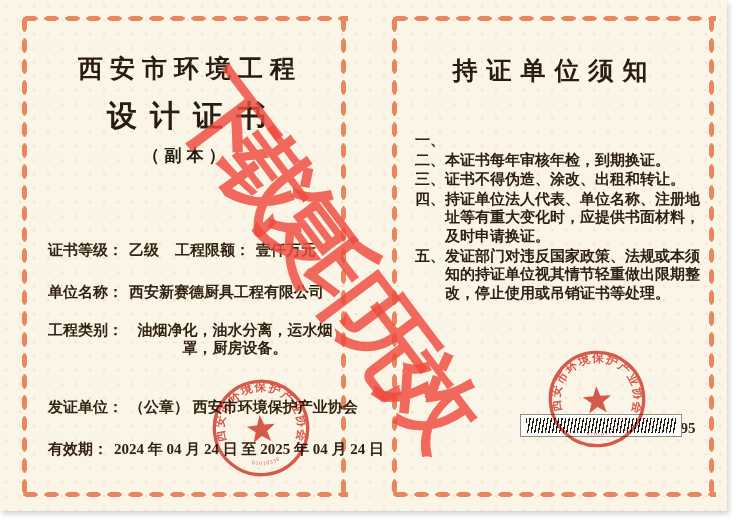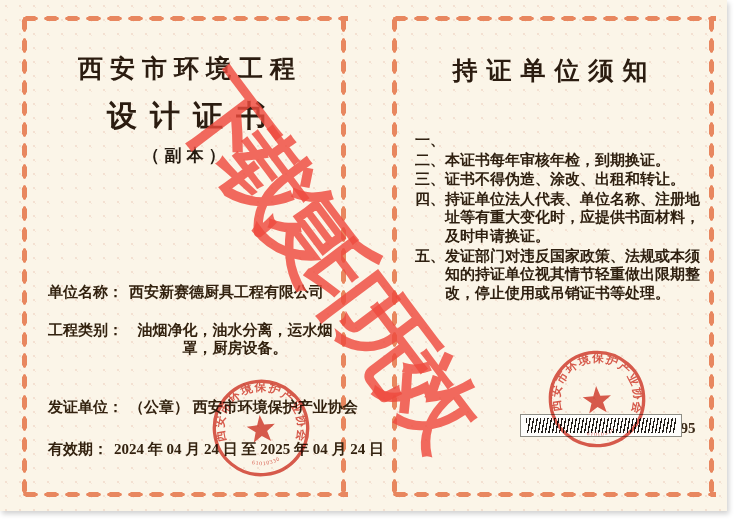--- a/index.html
+++ b/index.html
@@ -79,20 +79,27 @@
         <div class="strip h b"></div>
         <div class="strip v l"></div>
         <div class="strip v r"></div>
       </div>
 
       <div class="ctitle t1">西安市环境工程</div>
       <div class="ctitle t2">设计证书</div>
       <div class="ctitle sub">（副本）</div>
 
 
+      <div class="row" style="top:241px">
+        <span class="lbl">证书等级：</span>
+        <span class="val">乙级</span>
+        <span class="gap"></span>
+        <span class="lbl">工程限额：</span>
+        <span class="val">壹仟万元</span>
+      </div>
 
       <div class="row" style="top:283px">
         <span class="lbl">单位名称：</span>
         <span class="val">西安新赛德厨具工程有限公司</span>
       </div>
 
       <div class="row wrap" style="top:321px">
         <span class="lbl">工程类别：</span>
         <span class="val">油烟净化，油水分离，运水烟罩，厨房设备。</span>
       </div>

